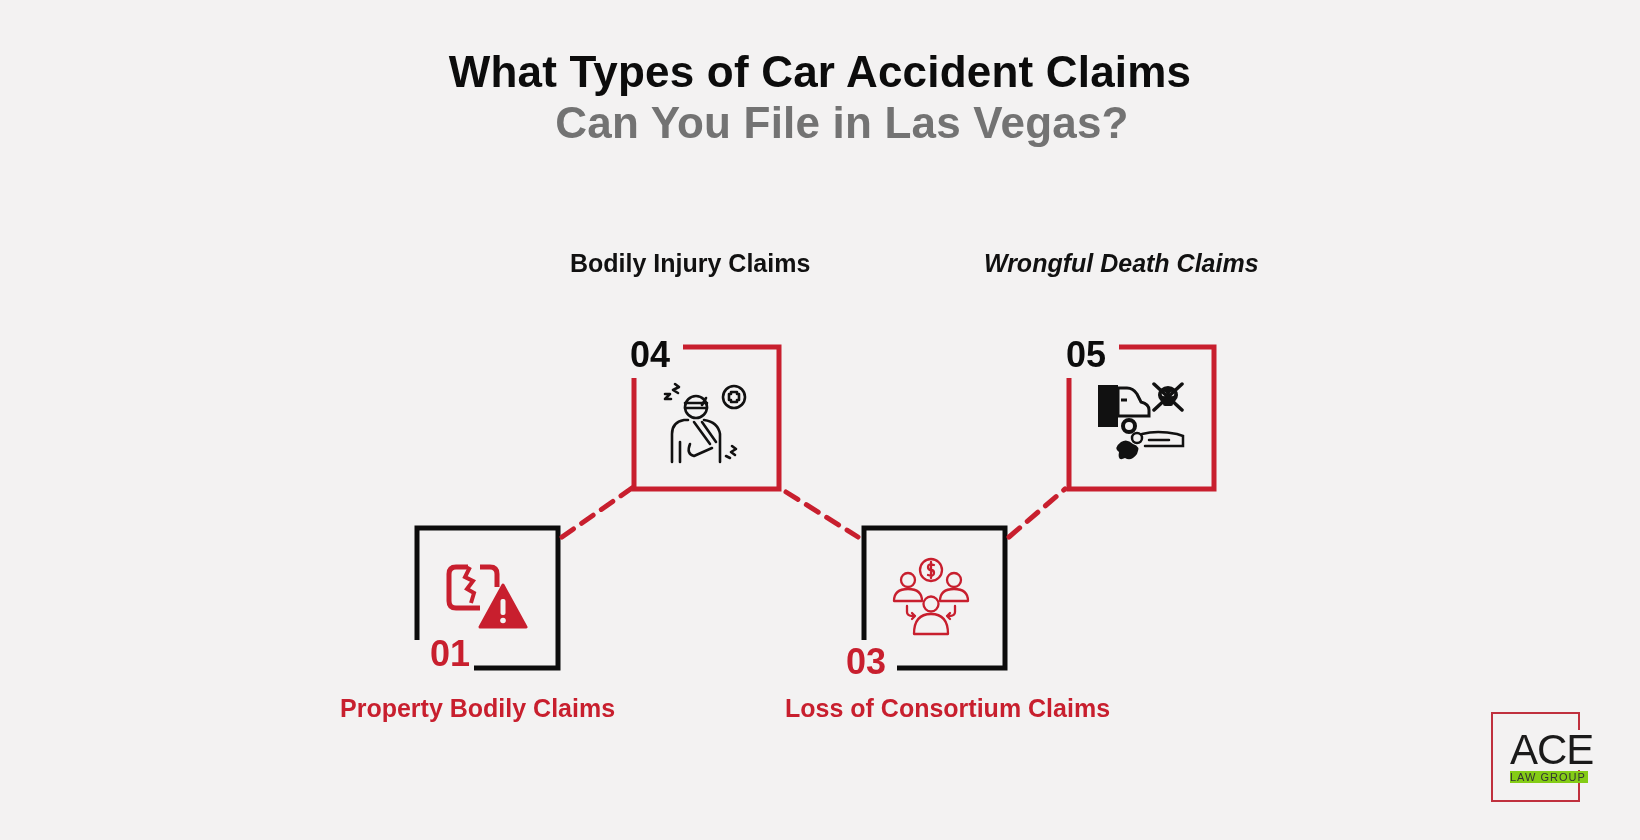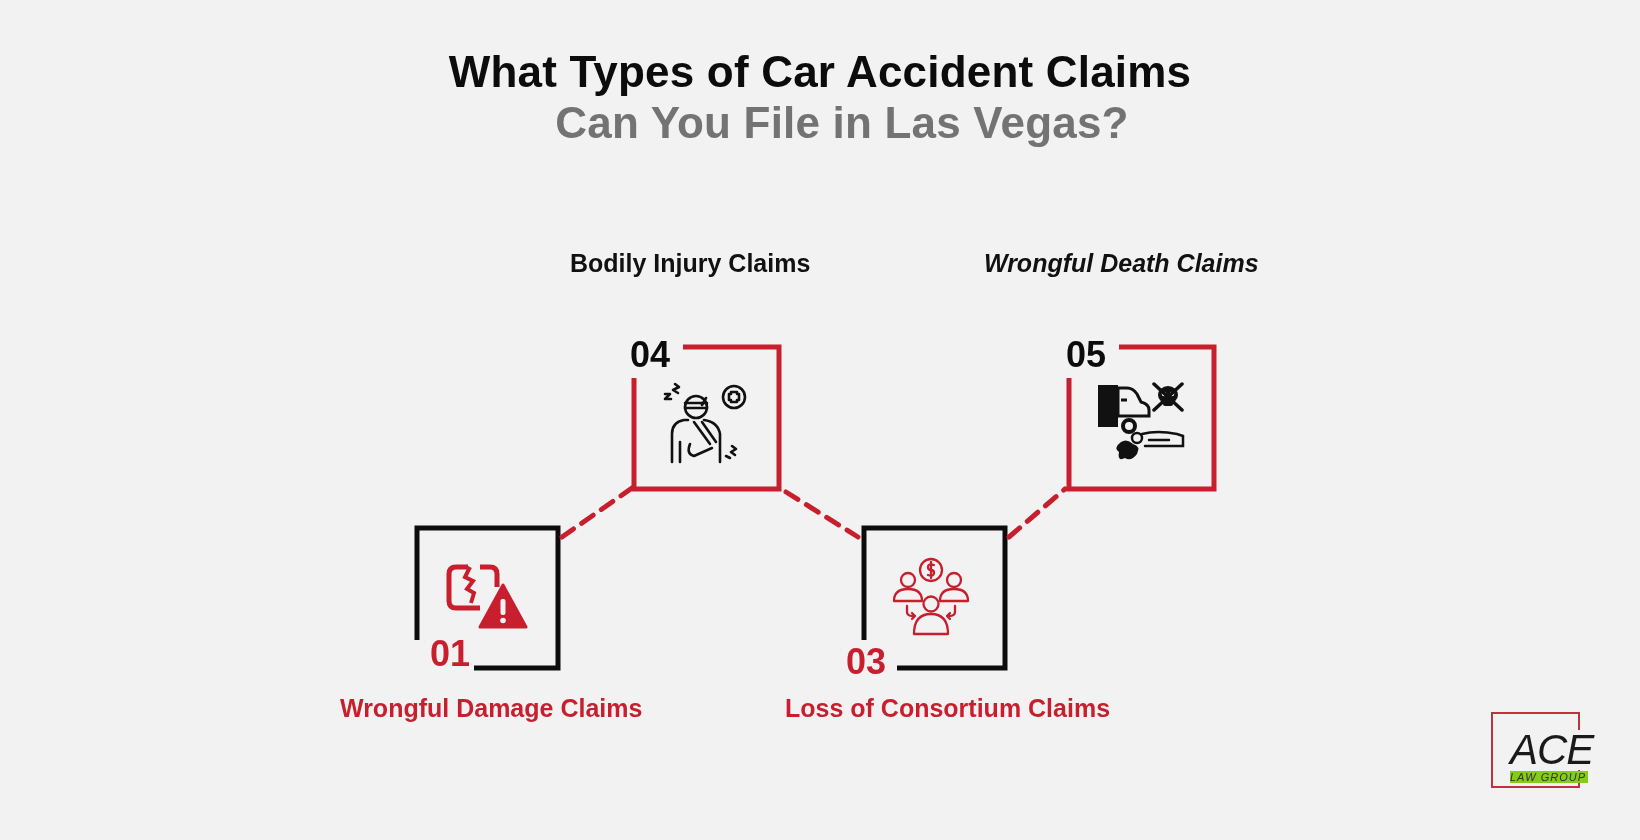--- a/index.html
+++ b/index.html
@@ -20,22 +20,22 @@
   .heading.red { color:#c81f2e; }
   .num {
     position:absolute; font-weight:700; font-size:36px; line-height:36px;
     background:#f3f2f2; padding:0 4px;
   }
   .num.red { color:#c81f2e; }
   .num.black { color:#0c0c0c; }
   svg.canvas { position:absolute; left:0; top:0; }
   .icon { position:absolute; }
   .logo {
-    position:absolute; left:1491px; top:712px; width:89px; height:76px;
-    border:2px solid #c0313e; box-sizing:border-box;font-style:italic;
+    position:absolute; left:1491px; top:712px; width:89px; height:90px;
+    border:2px solid #c0313e; box-sizing:border-box;
   }
   .logo-ace {
     position:absolute; left:17px; top:16px; font-size:42px; font-weight:400;
     color:#1a1a1a; letter-spacing:-1px; line-height:40px; background:#f3f2f2; padding-right:2px;
   }
   .logo-sub {
     position:absolute; left:17px; top:57px; font-size:11px; color:#333; letter-spacing:1px;
     white-space:nowrap; background:#84cc16; padding-right:2px;
   }
 </style>
@@ -58,21 +58,21 @@
   <line x1="562" y1="537" x2="632" y2="488" stroke="#c81f2e" stroke-width="5" stroke-dasharray="14,10" stroke-linecap="round"></line>
   <line x1="786" y1="492" x2="858" y2="537" stroke="#c81f2e" stroke-width="5" stroke-dasharray="14,10" stroke-linecap="round"></line>
   <line x1="1009" y1="537" x2="1065" y2="489" stroke="#c81f2e" stroke-width="5" stroke-dasharray="14,10" stroke-linecap="round"></line>
 </svg>
 
 <div class="num red" style="left:402px; top:636px;margin-left:24px;">01</div>
 <div class="num black" style="left:626px; top:337px;">04</div>
 <div class="num red" style="left:842px; top:644px;">03</div>
 <div class="num black" style="left:1062px; top:337px;">05</div>
 
-<div class="heading red" style="left:340px; top:694px;">Wrongful Damage Claims</div>
+<div class="heading red" style="left:340px; top:694px;">Property Bodily Claims</div>
 <div class="heading black" style="left:570px; top:249px;text-align:center;">Bodily Injury Claims</div>
 <div class="heading red" style="left:754px; top:694px;margin-left:31px;">Loss of Consortium Claims</div>
 <div class="heading black" style="left:984px; top:249px;font-style:italic;">Wrongful Death Claims</div>
 
 <svg class="icon" style="left:446px; top:563px;" width="82" height="68" viewBox="0 0 82 68">
   <path d="M22,4 L10,4 Q3,4 3,11 L3,38 Q3,45 10,45 L34,45" fill="none" stroke="#c81f2e" stroke-width="5"></path>
   <path d="M34,4 L44,4 Q51,4 51,11 L51,24" fill="none" stroke="#c81f2e" stroke-width="5"></path>
   <path d="M24,4 L19,14 L27,18 L21,26 L28,30 L25,40" fill="none" stroke="#c81f2e" stroke-width="4"></path>
   <path d="M57,22 L80,64 L34,64 Z" fill="#c81f2e" stroke="#c81f2e" stroke-width="3" stroke-linejoin="round"></path>
   <rect x="54.5" y="36" width="5" height="16" rx="2" fill="#f3f2f2"></rect>

